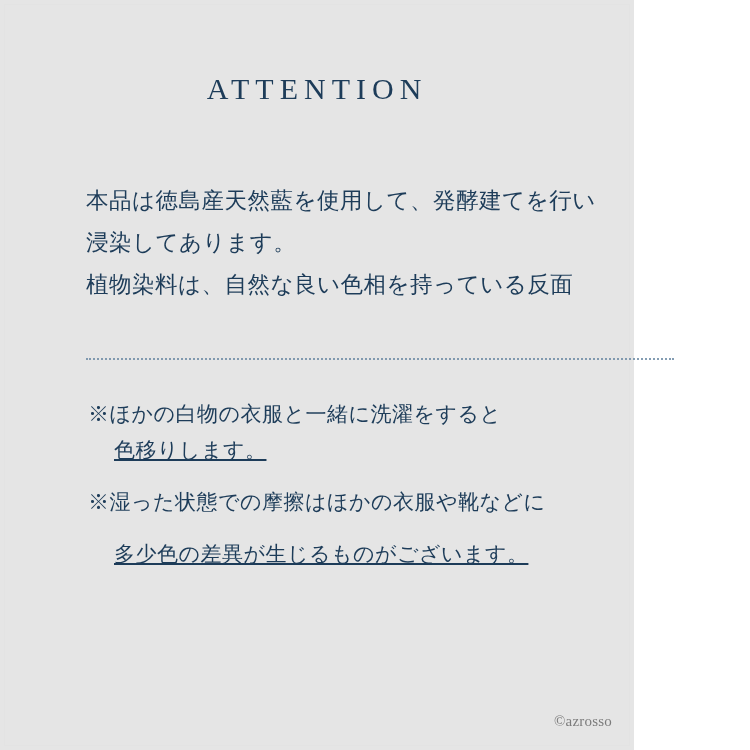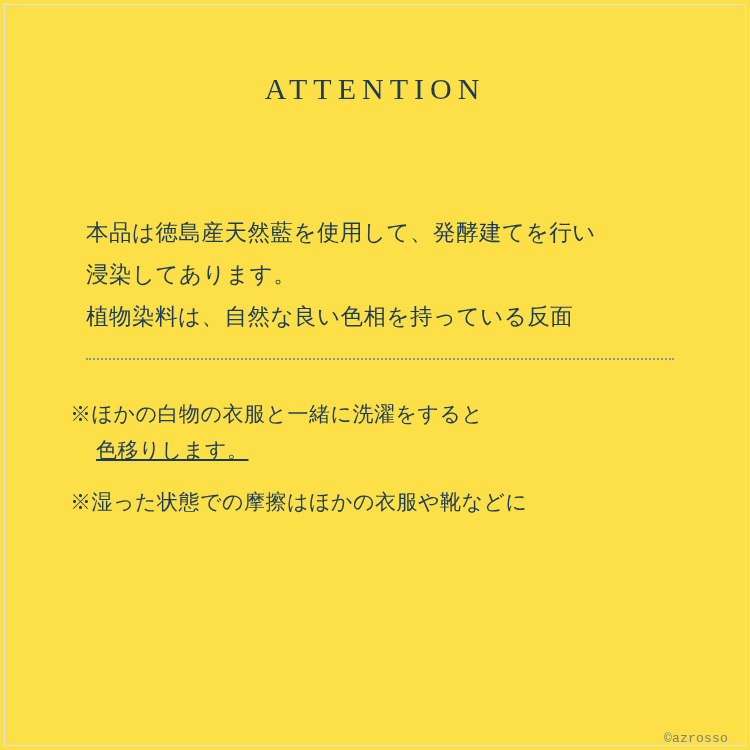--- a/index.html
+++ b/index.html
@@ -10,24 +10,24 @@
     width: 750px;
     height: 750px;
     background: #ffffff;
     font-family: "Liberation Sans", sans-serif;
     color: #1f3b5c;
     overflow: hidden;
   }
 
   .page {
     position: relative;
-    width: 750px;
+    width: 634px;
     height: 750px;
     box-sizing: border-box;
-    background: #fde047;
+    background: #e5e5e5;
   }
 
   
   .frame {
     position: absolute;
     left: 4px;
     top: 4px;
     right: 4px;
     bottom: 4px;
     border: 1px solid #e3e3e3;
@@ -45,21 +45,20 @@
     letter-spacing: 6px;
     color: #1d3c59;
     font-weight: 400;
   }
 
   .body-block {
     position: absolute;
     left: 86px;
     top: 180px;
     width: 590px;
-    margin-top: 32px;
   }
 
   .lead-line {
     font-size: 22.5px;
     line-height: 42px;
     color: #1d3c59;
     letter-spacing: 0.5px;
     white-space: nowrap;
   }
 
@@ -68,21 +67,21 @@
     left: 86px;
     top: 358px;
     width: 588px;
     height: 4px;
     border-top: 2px dotted #6f8ca6;
     opacity: .85;
   }
 
   .notes {
     position: absolute;
-    left: 70px;
+    left: 88px;
     top: 396px;
     width: 600px;
   }
 
   .note {
     margin-bottom: 16px;
   }
 
   .note-line {
     font-size: 21px;
@@ -93,24 +92,24 @@
   }
 
   .note-line.indent {
     padding-left: 26px;
     text-decoration: underline;
   }
 
   .credit {
     position: absolute;
     right: 22px;
-    bottom: 4px;
-    font-size: 13px;
+    bottom: 20px;
+    font-size: 15px;
     color: #7c7c7c;
-    font-family: Liberation Mono, monospace;
+    font-family: Liberation Serif, serif;
     letter-spacing: .2px;
   }
 </style>
 </head>
 <body>
 
 <div class="page">
 
   <div class="frame"></div>
 
@@ -129,19 +128,20 @@
     <div class="note">
       <div class="note-line">※ほかの白物の衣服と一緒に洗濯をすると</div>
       <div class="note-line indent">色移りします。</div>
     </div>
 
     <div class="note">
       <div class="note-line">※湿った状態での摩擦はほかの衣服や靴などに</div>
     </div>
 
     <div class="note">
+      <div class="note-line indent">多少色の差異が生じるものがございます。</div>
     </div>
 
   </div>
 
   <div class="credit">©azrosso</div>
 
 </div>
 
 </body></html>

